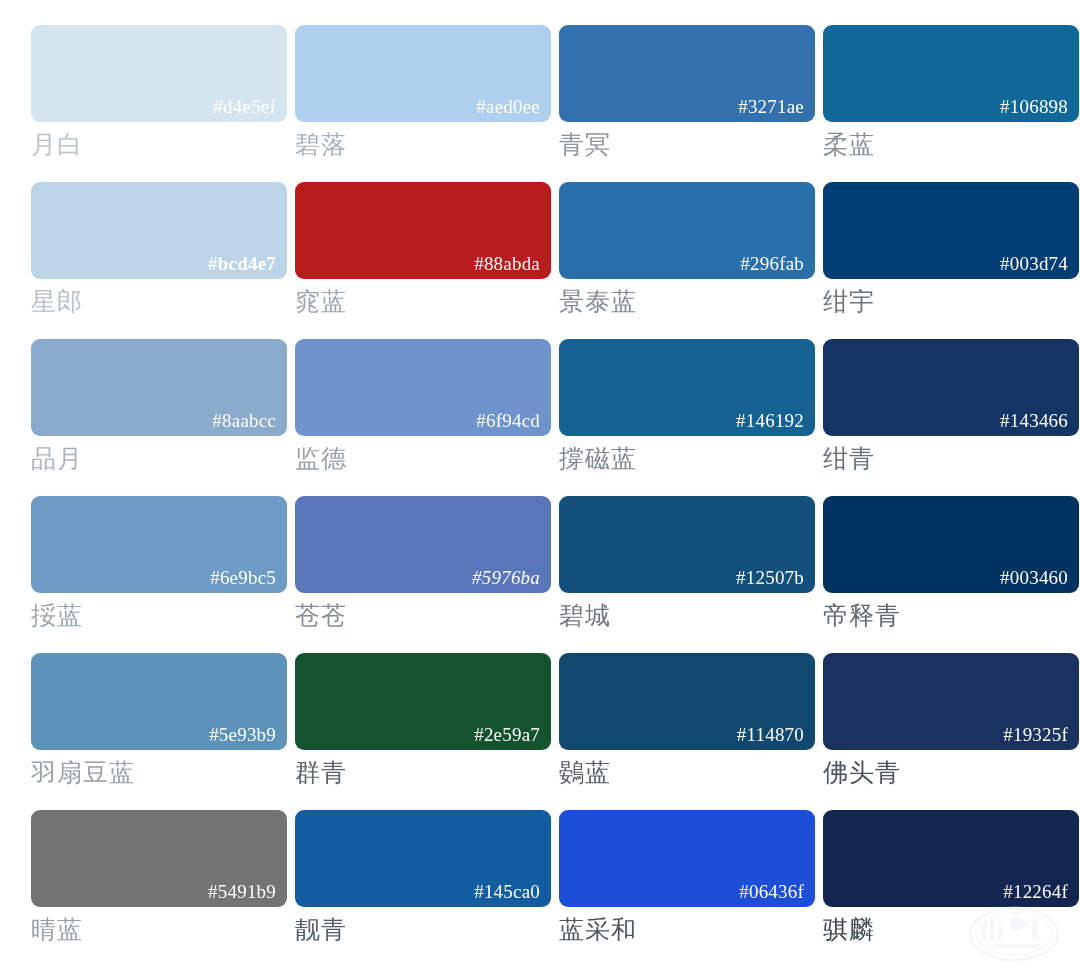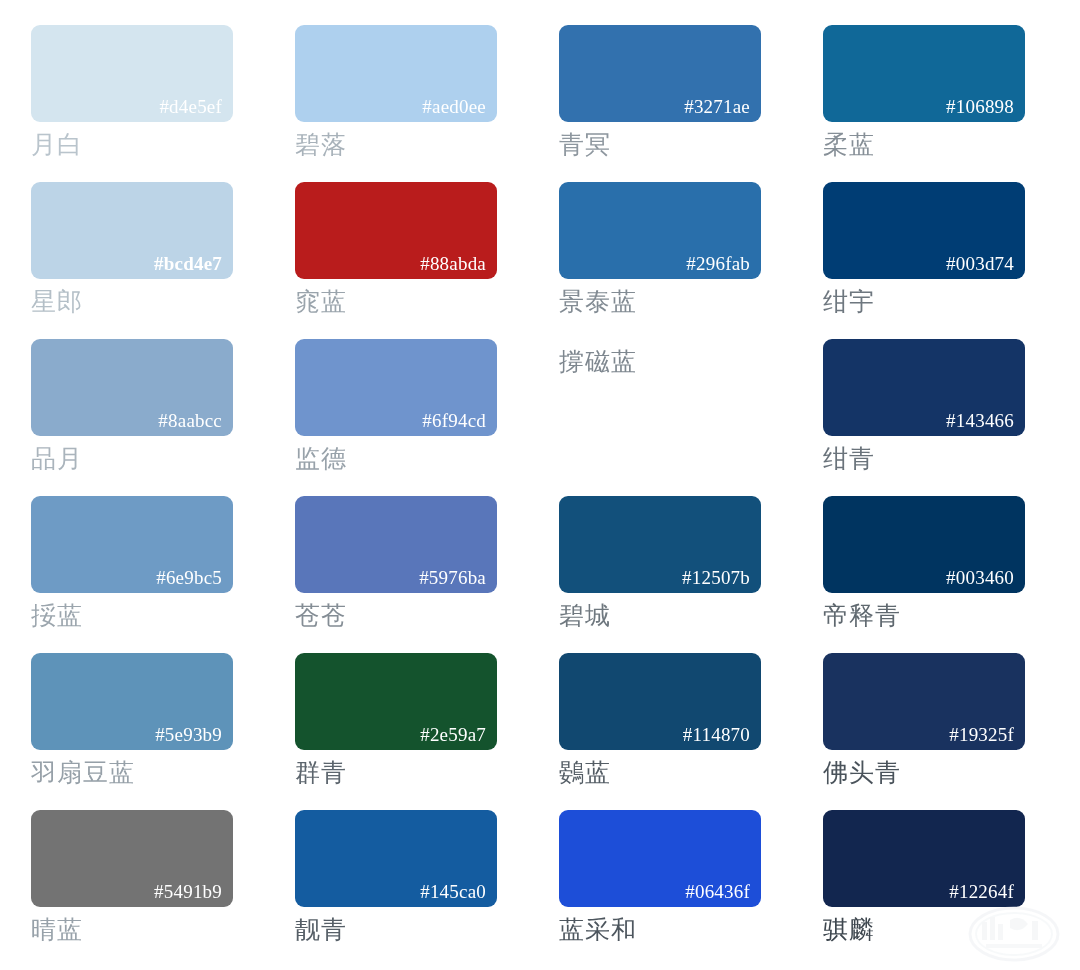--- a/index.html
+++ b/index.html
@@ -27,21 +27,21 @@
     padding: 25px 0 0 31px;
     box-sizing: border-box;
   }
 
   .swatch-cell {
     width: 226px;
     position: relative;
   }
 
   .swatch-chip {
-    width: 202px;
+    width: 256px;
     height: 97px;
     border-radius: 9px;
     position: relative;
     box-sizing: border-box;
     overflow: hidden;
   }
 
   .swatch-hex {
     position: absolute;
     right: 11px;
@@ -133,36 +133,39 @@
       </div>
       <div class="swatch-name" style="color: rgb(170, 180, 188);">品月</div>
     </div>
     <div class="swatch-cell">
       <div class="swatch-chip" style="background: rgb(111, 148, 205);">
         <span class="swatch-hex" style="color: rgb(255, 255, 255);">#6f94cd</span>
       </div>
       <div class="swatch-name" style="color: rgb(152, 162, 170);">监德</div>
     </div>
     <div class="swatch-cell">
+      <div class="swatch-chip" style="background: rgb(20, 97, 146);">
+        <span class="swatch-hex" style="color: rgb(255, 255, 255);">#146192</span>
+      </div>
       <div class="swatch-name" style="color: rgb(126, 135, 143);">撐磁蓝</div>
     </div>
     <div class="swatch-cell">
       <div class="swatch-chip" style="background: rgb(20, 52, 102);">
         <span class="swatch-hex" style="color: rgb(255, 255, 255);">#143466</span>
       </div>
       <div class="swatch-name" style="color: rgb(106, 115, 123);">绀青</div>
     </div>
     <div class="swatch-cell">
       <div class="swatch-chip" style="background: rgb(110, 155, 197);">
         <span class="swatch-hex" style="color: rgb(255, 255, 255);">#6e9bc5</span>
       </div>
       <div class="swatch-name" style="color: rgb(155, 165, 173);">挼蓝</div>
     </div>
     <div class="swatch-cell">
-      <div class="swatch-chip" style="background: rgb(89, 118, 186);">
+      <div class="swatch-chip" style="background: rgb(89, 118, 186); font-style: italic;">
         <span class="swatch-hex" style="color: rgb(255, 255, 255);">#5976ba</span>
       </div>
       <div class="swatch-name" style="color: rgb(132, 141, 149);">苍苍</div>
     </div>
     <div class="swatch-cell">
       <div class="swatch-chip" style="background: rgb(18, 80, 123);">
         <span class="swatch-hex" style="color: rgb(255, 255, 255);">#12507b</span>
       </div>
       <div class="swatch-name" style="color: rgb(111, 120, 127);">碧城</div>
     </div>

